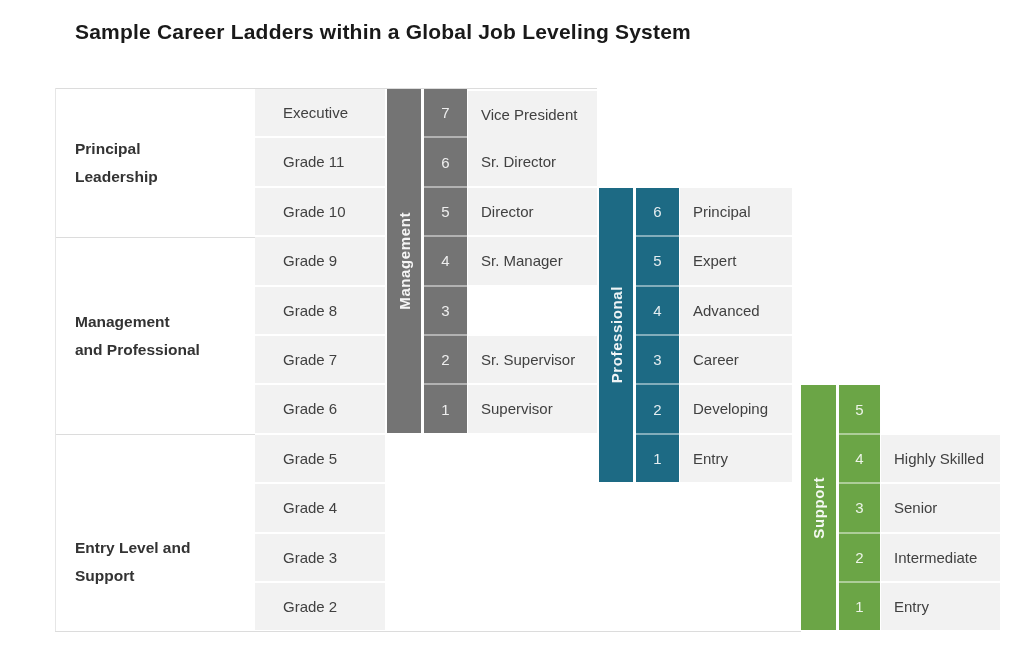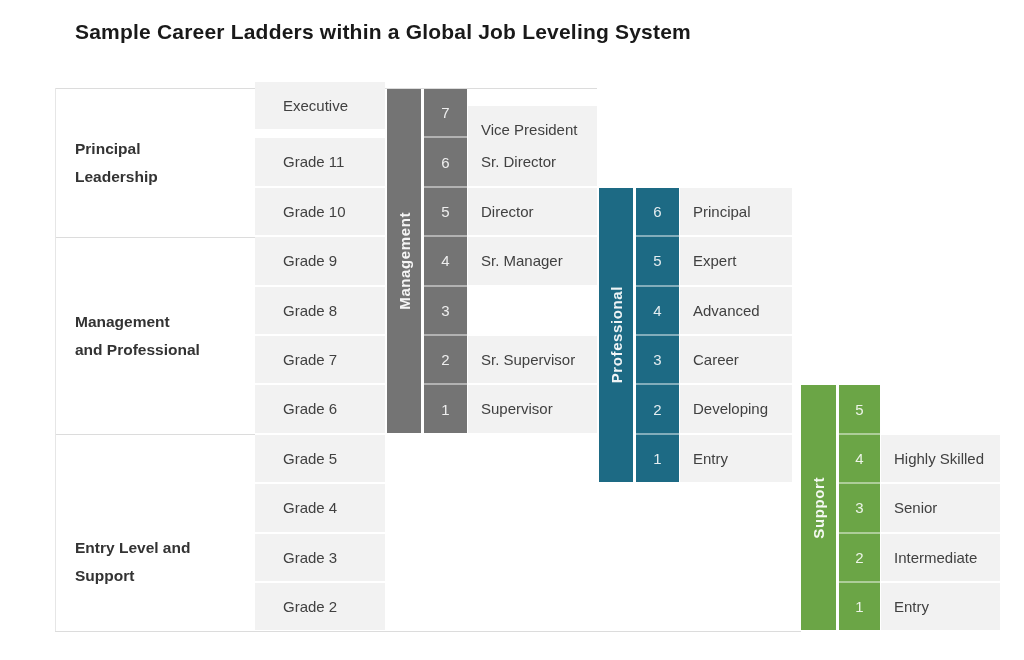--- a/index.html
+++ b/index.html
@@ -58,21 +58,21 @@
   </div>
   <div class="group-label" style="top:308px">
     <div>Management</div>
     <div>and Professional</div>
   </div>
   <div class="group-label" style="top:534px">
     <div>Entry Level and</div>
     <div>Support</div>
   </div>
 
-  <div class="cell grade" style="top:82px">Executive</div>
+  <div class="cell grade" style="top:89px">Executive</div>
   <div class="cell grade" style="top:138.4px">Grade 11</div>
   <div class="cell grade" style="top:187.8px">Grade 10</div>
   <div class="cell grade" style="top:237.2px">Grade 9</div>
   <div class="cell grade" style="top:286.6px">Grade 8</div>
   <div class="cell grade" style="top:336px">Grade 7</div>
   <div class="cell grade" style="top:385.4px">Grade 6</div>
   <div class="cell grade" style="top:434.8px">Grade 5</div>
   <div class="cell grade" style="top:484.2px">Grade 4</div>
   <div class="cell grade" style="top:533.6px">Grade 3</div>
   <div class="cell grade" style="top:583px">Grade 2</div>
@@ -82,21 +82,21 @@
   </div>
   <div class="numcol" style="left: 424px; top: 89px; width: 43px; height: 343.8px; background-color: rgb(116, 116, 116);">
     <div class="numcell">7</div>
     <div class="numcell">6</div>
     <div class="numcell">5</div>
     <div class="numcell">4</div>
     <div class="numcell">3</div>
     <div class="numcell">2</div>
     <div class="numcell">1</div>
   </div>
-  <div class="cell ltitle" style="left:468px;width:129px;top:106px">Vice President</div>
+  <div class="cell ltitle" style="left:468px;width:129px;top:91px">Vice President</div>
   <div class="cell ltitle" style="left:468px;width:129px;top:138.4px">Sr. Director</div>
   <div class="cell ltitle" style="left:468px;width:129px;top:187.8px">Director</div>
   <div class="cell ltitle" style="left:468px;width:129px;top:237.2px">Sr. Manager</div>
   <div class="cell ltitle" style="left:468px;width:129px;top:336px">Sr. Supervisor</div>
   <div class="cell ltitle" style="left:468px;width:129px;top:385.4px">Supervisor</div>
 
   <div class="bar" style="left: 599px; top: 187.8px; width: 34px; height: 294.4px; background-color: rgb(29, 106, 132);">
     <span class="bar-label">Professional</span>
   </div>
   <div class="numcol" style="left: 636px; top: 187.8px; width: 43px; height: 294.4px; background-color: rgb(29, 106, 132);">

